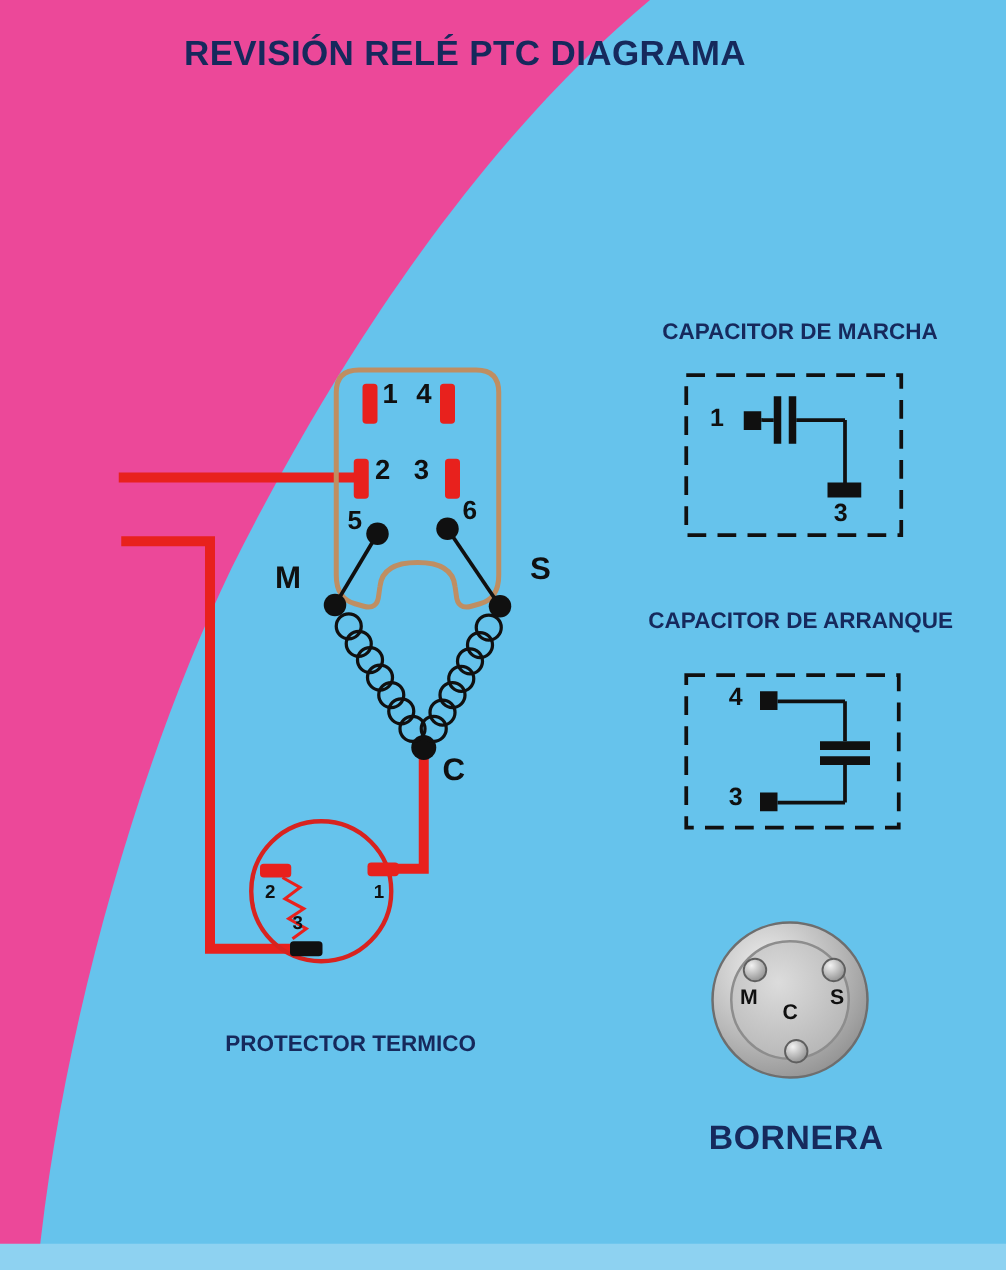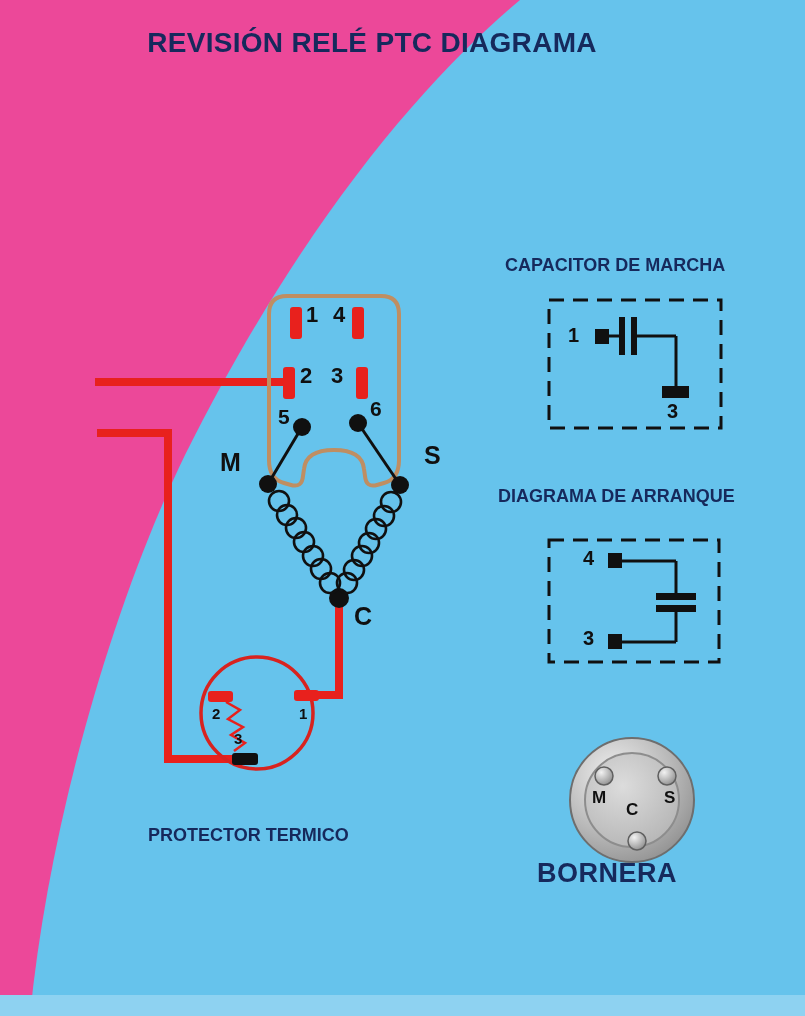--- a/index.html
+++ b/index.html
@@ -2,21 +2,21 @@
 <html><head>
 <meta charset="utf-8">
 <style>
   * { margin:0; padding:0; box-sizing:border-box; }
   html,body { background:#ffffff; }
   body { font-family:"Liberation Sans", sans-serif; }
   .canvas { position:relative; width:805px; height:1016px; background:#ec4899; overflow:hidden; }
   .layer { position:absolute; left:0; top:0; width:805px; height:1016px; }
   .lbl { position:absolute; font-weight:bold; color:#101010; line-height:1; white-space:nowrap; }
   .navy { color:#16295c; }
-  .center { white-space:normal; }
+  .center { text-align:center; white-space:normal; }
   .title {
     position:absolute; left:82px; top:26px; width:580px;
     text-align:center; font-size:28px; font-weight:bold;
     color:#16295c; line-height:1.2; letter-spacing:0.3px;
   }
 </style>
 </head>
 <body>
 
 <div class="canvas">
@@ -148,22 +148,22 @@
 
   <span class="lbl" style="left:212px; top:706px; font-size:15px;">2</span>
   <span class="lbl" style="left:299px; top:706px; font-size:15px;">1</span>
   <span class="lbl" style="left:234px; top:731px; font-size:15px;">3</span>
   <span class="lbl navy center" style="left:148px; top:826px; width:265px; font-size:18px;">PROTECTOR TERMICO</span>
 
   <span class="lbl navy center" style="left:505px; top:256px; width:270px; font-size:18px;">CAPACITOR DE MARCHA</span>
   <span class="lbl" style="left:568px; top:325px; font-size:20px;">1</span>
   <span class="lbl" style="left:667px; top:401px; font-size:20px;">3</span>
 
-  <span class="lbl navy center" style="left:498px; top:487px; width:285px; font-size:18px;">DIAGRAMA DE ARRANQUE</span>
+  <span class="lbl navy center" style="left:498px; top:487px; width:285px; font-size:18px;">CAPACITOR DE ARRANQUE</span>
   <span class="lbl" style="left:583px; top:548px; font-size:20px;">4</span>
   <span class="lbl" style="left:583px; top:628px; font-size:20px;">3</span>
 
   <span class="lbl" style="left:592px; top:789px; font-size:17px;">M</span>
   <span class="lbl" style="left:664px; top:789px; font-size:17px;">S</span>
   <span class="lbl" style="left:626px; top:801px; font-size:17px;">C</span>
-  <span class="lbl navy center" style="left:537px; top:860px; width:200px; font-size:27px; letter-spacing:0.5px;">BORNERA</span>
+  <span class="lbl navy center" style="left:537px; top:897px; width:200px; font-size:27px; letter-spacing:0.5px;">BORNERA</span>
 
 </div>
 
 </body></html>

